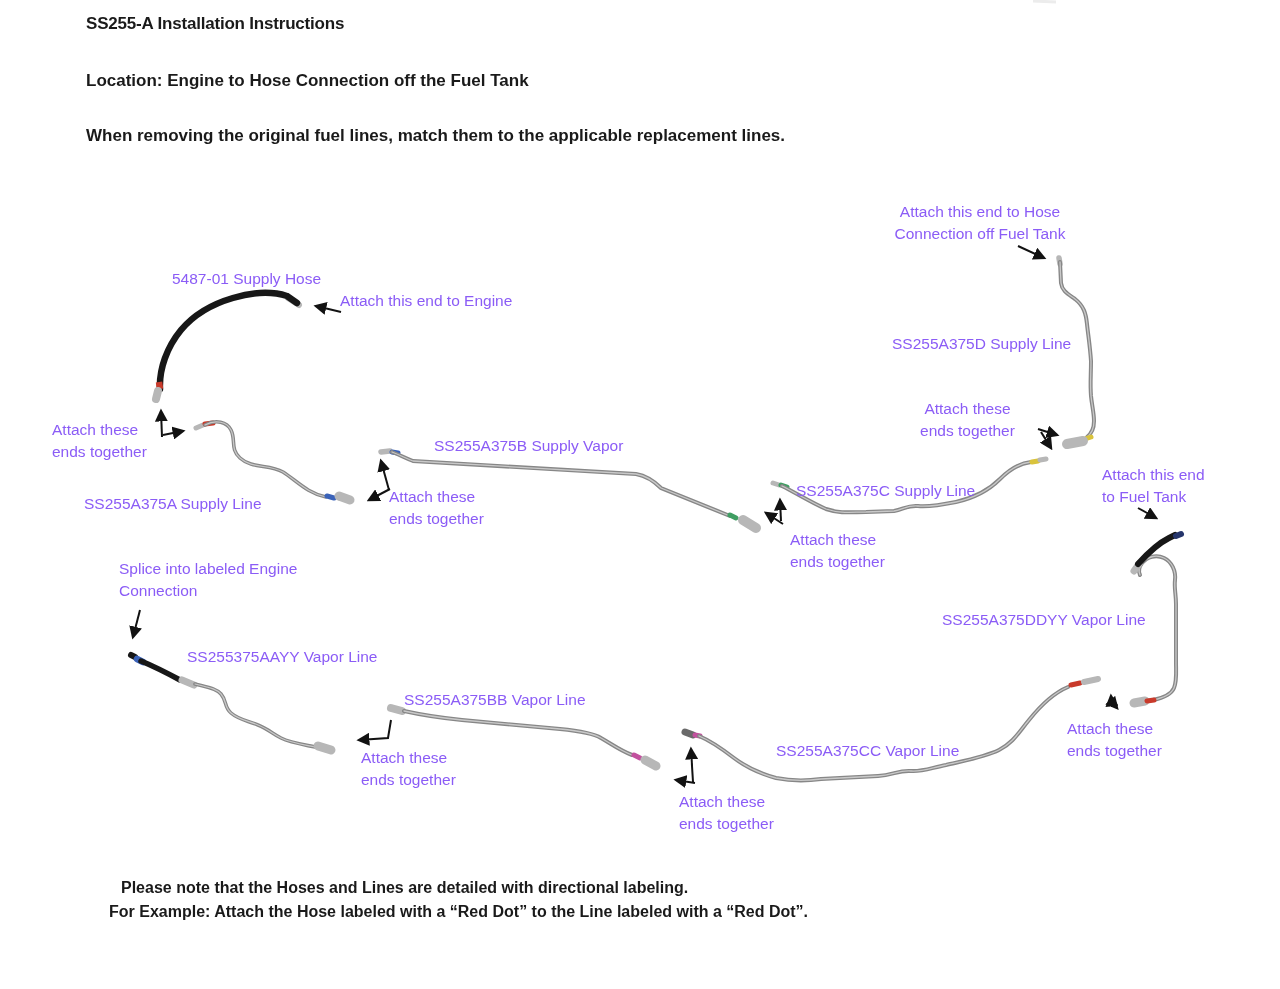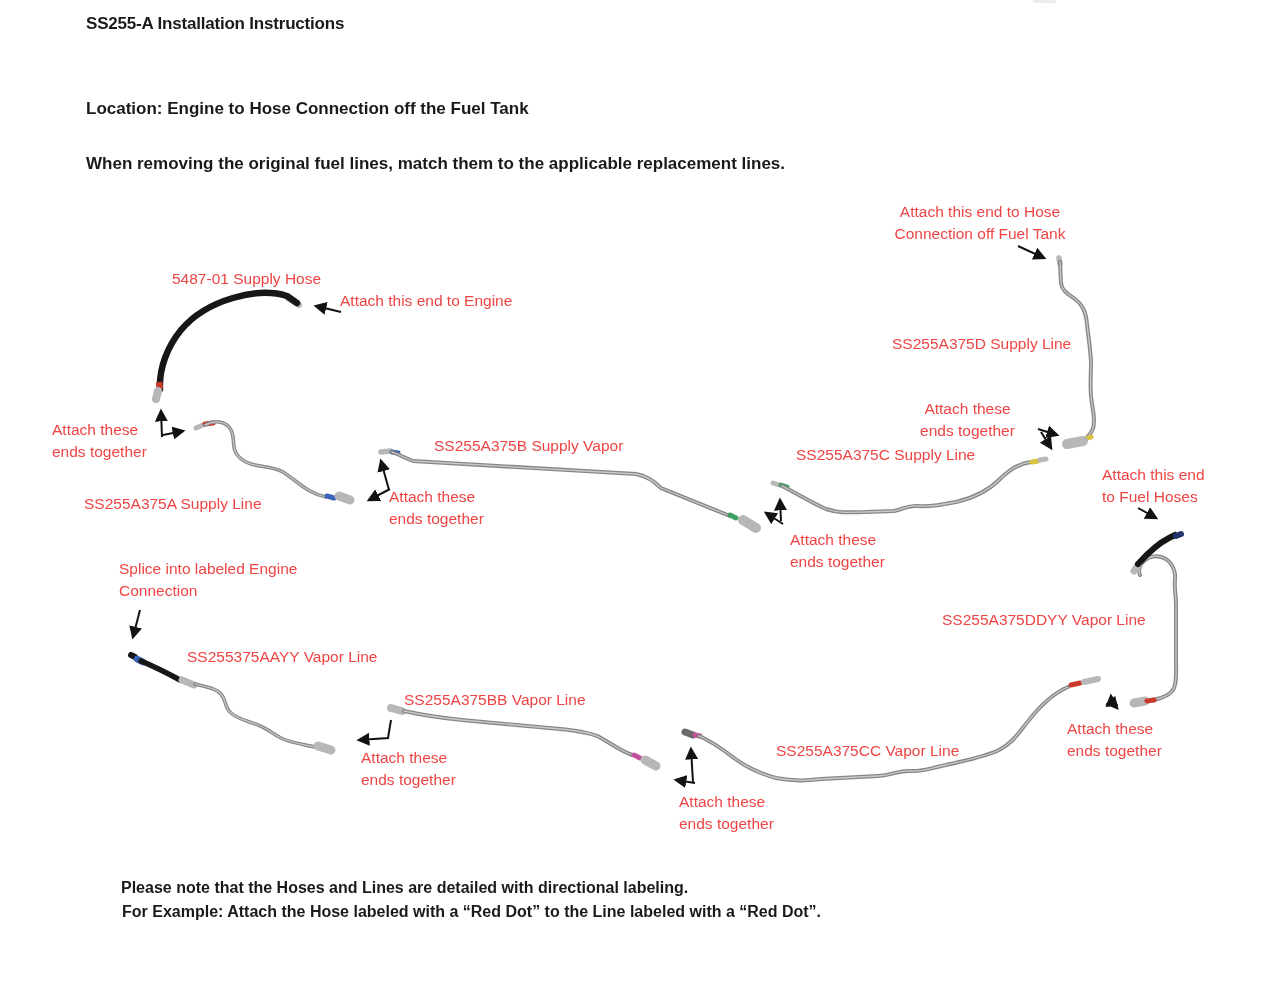--- a/index.html
+++ b/index.html
@@ -9,36 +9,35 @@
     height:989px;
     background:#ffffff;
     font-family:"Liberation Sans", sans-serif;
     color:#1a1a1a;
     overflow:hidden;
   }
   .lbl{
     position:absolute;
     font-size:15.5px;
     line-height:22px;
-    color:#ef4444;
+    color:#8b5cf6;
     white-space:nowrap;
   }
   .lbl div{white-space:nowrap;}
   .title{
     position:absolute;
     left:86px; top:14px;
     font-size:17px;
     font-weight:bold;
     letter-spacing:-0.2px;
   }
   .subhead{
     position:absolute;
     font-size:17px;
     font-weight:bold;
-    margin-top:28px;
   }
   .footer-line{
     position:absolute;
     font-size:16px;
     font-weight:bold;
   }
   .center{text-align:center;}
   svg{position:absolute;left:0;top:0;}
 </style>
 </head>
@@ -179,25 +178,25 @@
   </div>
 
   <div class="lbl" style="left:84px; top:493px;">SS255A375A Supply Line</div>
   <div class="lbl" style="left:434px; top:435px;">SS255A375B Supply Vapor</div>
 
   <div class="lbl" style="left:389px; top:486px;">
     <div>Attach these</div>
     <div>ends together</div>
   </div>
 
-  <div class="lbl" style="left:796px; top:444px;text-align:center;">SS255A375C Supply Line</div>
+  <div class="lbl" style="left:796px; top:480px;text-align:center;">SS255A375C Supply Line</div>
 
   <div class="lbl" style="left:1102px; top:464px;">
     <div>Attach this end</div>
-    <div>to Fuel Hoses</div>
+    <div>to Fuel Tank</div>
   </div>
 
   <div class="lbl" style="left:790px; top:529px;">
     <div>Attach these</div>
     <div>ends together</div>
   </div>
 
   <div class="lbl" style="left:119px; top:558px;">
     <div>Splice into labeled Engine</div>
     <div>Connection</div>
@@ -218,15 +217,15 @@
     <div>Attach these</div>
     <div>ends together</div>
   </div>
 
   <div class="lbl" style="left:1067px; top:718px;">
     <div>Attach these</div>
     <div>ends together</div>
   </div>
 
   <div class="footer-line" style="left:121px; top:879px;">Please note that the Hoses and Lines are detailed with directional labeling.</div>
-  <div class="footer-line" style="left:122px; top:903px;">For Example: Attach the Hose labeled with a “Red Dot” to the Line labeled with a “Red Dot”.</div>
+  <div class="footer-line" style="left:109px; top:903px;">For Example: Attach the Hose labeled with a “Red Dot” to the Line labeled with a “Red Dot”.</div>
 
 </div>
 
 </body></html>

